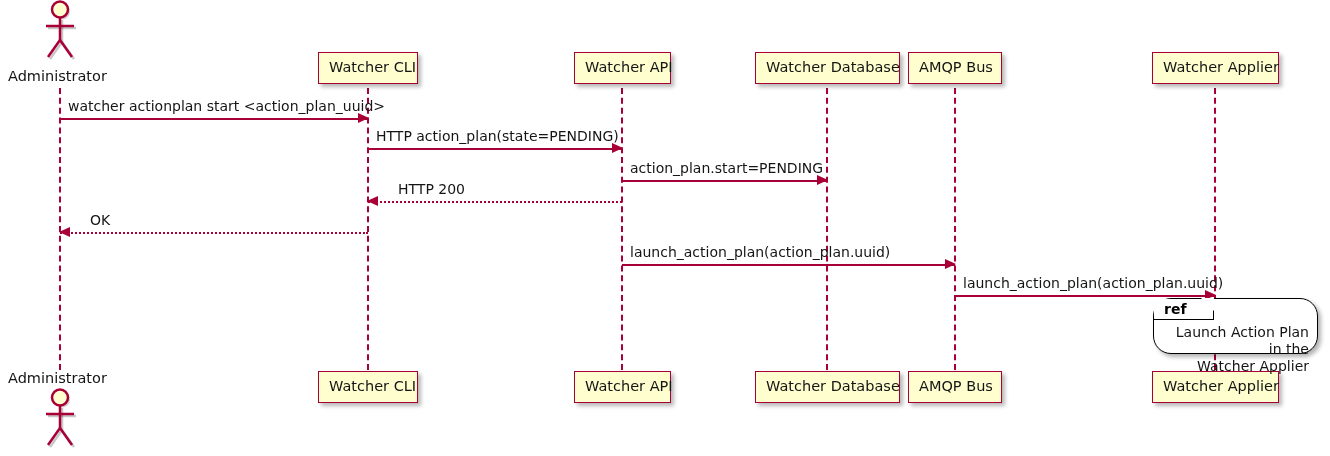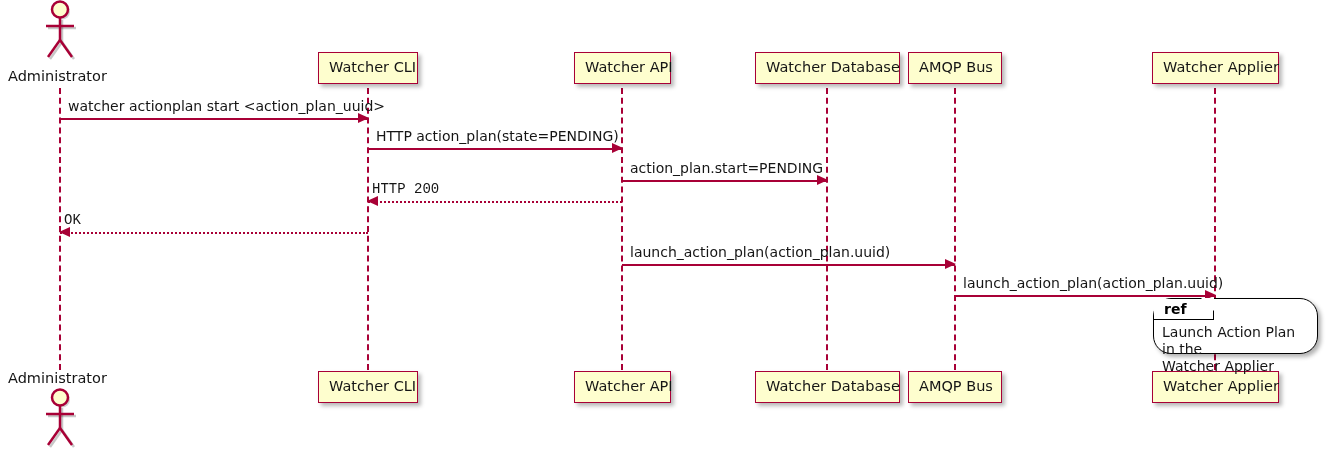--- a/index.html
+++ b/index.html
@@ -49,21 +49,21 @@
     position:absolute;top:-5px;width:0;height:0;
     border-top:5.5px solid transparent;
     border-bottom:5.5px solid transparent;
   }
   .msg.to-right .head{right:-1px;border-left:11px solid #A80036;}
   .msg.to-left  .head{left:-1px; border-right:11px solid #A80036;}
   .msg .label{
     position:absolute;bottom:4px;font-size:14px;color:#151515;white-space:nowrap;
   }
   .msg.to-right .label{left:8px;}
-  .msg.to-left  .label{left:4px;font-family:Liberation Mono, monospace;}
+  .msg.to-left  .label{left:30px;}
 
   
   .ref-box{
     position:absolute;background:#FFFFFF;border:1.5px solid #000000;
     box-shadow:3px 3px 4px rgba(0,0,0,.30);
     box-sizing:border-box;
   }
   .ref-tab{
     position:absolute;left:0;top:0;height:21px;
     background:#FFFFFF;border-right:1.5px solid #000000;border-bottom:1.5px solid #000000;
@@ -75,20 +75,21 @@
     content:"";position:absolute;right:-1px;top:-1px;
     width:0;height:0;
     border-left:13px solid transparent;
     border-top:13px solid #FFFFFF;
   }
   .ref-body{
     position:absolute;left:0;top:22px;right:0;
     padding:3px 8px 4px 8px;
     font-size:14px;color:#151515;line-height:17px;
     box-sizing:border-box;
+    text-align:right;
   }
 </style>
 </head>
 <body>
 
 <div id="diagram">
     <div class="lifeline" style="left: 59px;"></div>
     <div class="lifeline" style="left: 367px;"></div>
     <div class="lifeline" style="left: 621px;"></div>
     <div class="lifeline" style="left: 826px;"></div>

